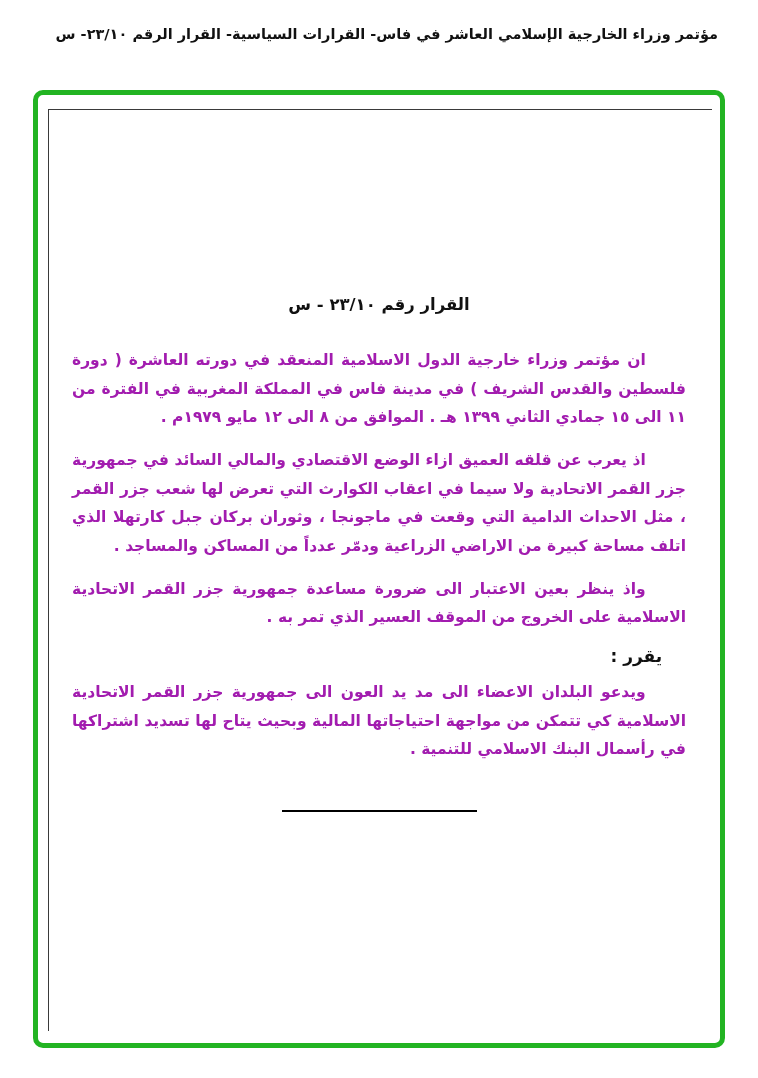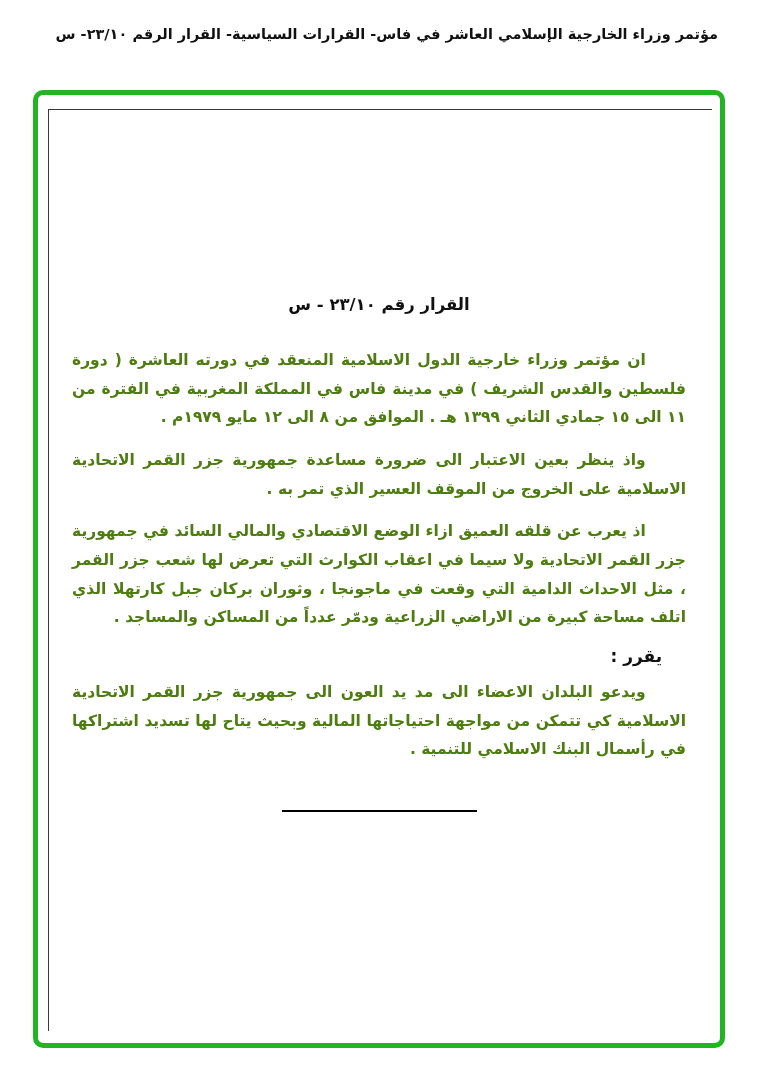--- a/index.html
+++ b/index.html
@@ -78,21 +78,21 @@
     margin-bottom: 34px;
   }
 
   .paragraph {
     font-size: 15.5px;
     line-height: 1.85;
     text-align: justify;
     text-indent: 2.6em;
     margin-bottom: 14px;
     font-weight: 600;
-    color: #4d7c0f;
+    color: #a21caf;
   }
   .decision-label {
     font-size: 17px;
     font-weight: bold;
     margin: 2px 0 12px 0;
     text-indent: 1.4em;
   }
 
   .end-rule {
     width: 195px;
@@ -113,23 +113,23 @@
   <div class="green-frame">
     <div class="scan-edge"></div>
 
     <div class="doc-body">
 
       <div class="doc-title">القرار رقم ٢٣/١٠ - س</div>
 
 
       <p class="paragraph">ان مؤتمر وزراء خارجية الدول الاسلامية المنعقد في دورته العاشرة ( دورة فلسطين والقدس الشريف ) في مدينة فاس في المملكة المغربية في الفترة من ١١ الى ١٥ جمادي الثاني ١٣٩٩ هـ . الموافق من ٨ الى ١٢ مايو ١٩٧٩م .</p>
 
+      <p class="paragraph">اذ يعرب عن قلقه العميق ازاء الوضع الاقتصادي والمالي السائد في جمهورية جزر القمر الاتحادية ولا سيما في اعقاب الكوارث التي تعرض لها شعب جزر القمر ، مثل الاحداث الدامية التي وقعت في ماجونجا ، وثوران بركان جبل كارتهلا الذي اتلف مساحة كبيرة من الاراضي الزراعية ودمّر عدداً من المساكن والمساجد .</p>
+
       <p class="paragraph">واذ ينظر بعين الاعتبار الى ضرورة مساعدة جمهورية جزر القمر الاتحادية الاسلامية على الخروج من الموقف العسير الذي تمر به .</p>
-
-      <p class="paragraph">اذ يعرب عن قلقه العميق ازاء الوضع الاقتصادي والمالي السائد في جمهورية جزر القمر الاتحادية ولا سيما في اعقاب الكوارث التي تعرض لها شعب جزر القمر ، مثل الاحداث الدامية التي وقعت في ماجونجا ، وثوران بركان جبل كارتهلا الذي اتلف مساحة كبيرة من الاراضي الزراعية ودمّر عدداً من المساكن والمساجد .</p>
 
       <p class="decision-label">يقرر :</p>
 
 
       <p class="paragraph">ويدعو البلدان الاعضاء الى مد يد العون الى جمهورية جزر القمر الاتحادية الاسلامية كي تتمكن من مواجهة احتياجاتها المالية وبحيث يتاح لها تسديد اشتراكها في رأسمال البنك الاسلامي للتنمية .</p>
 
       <hr class="end-rule">
 
     </div>
   </div>

